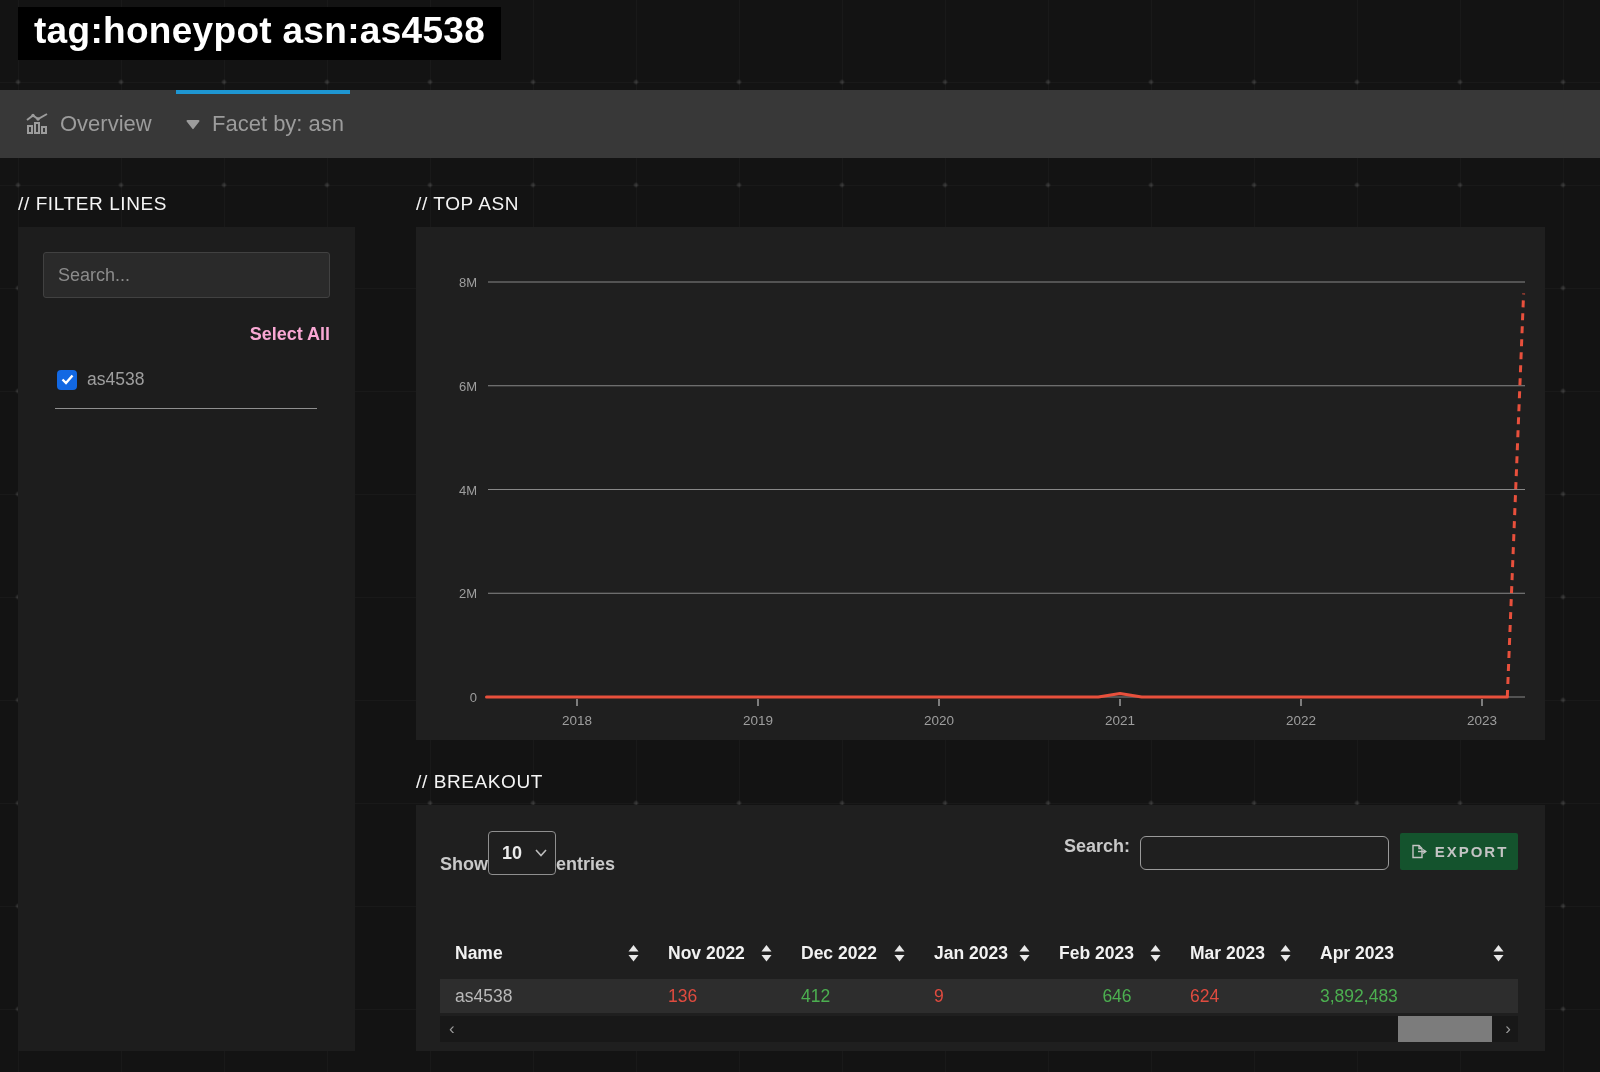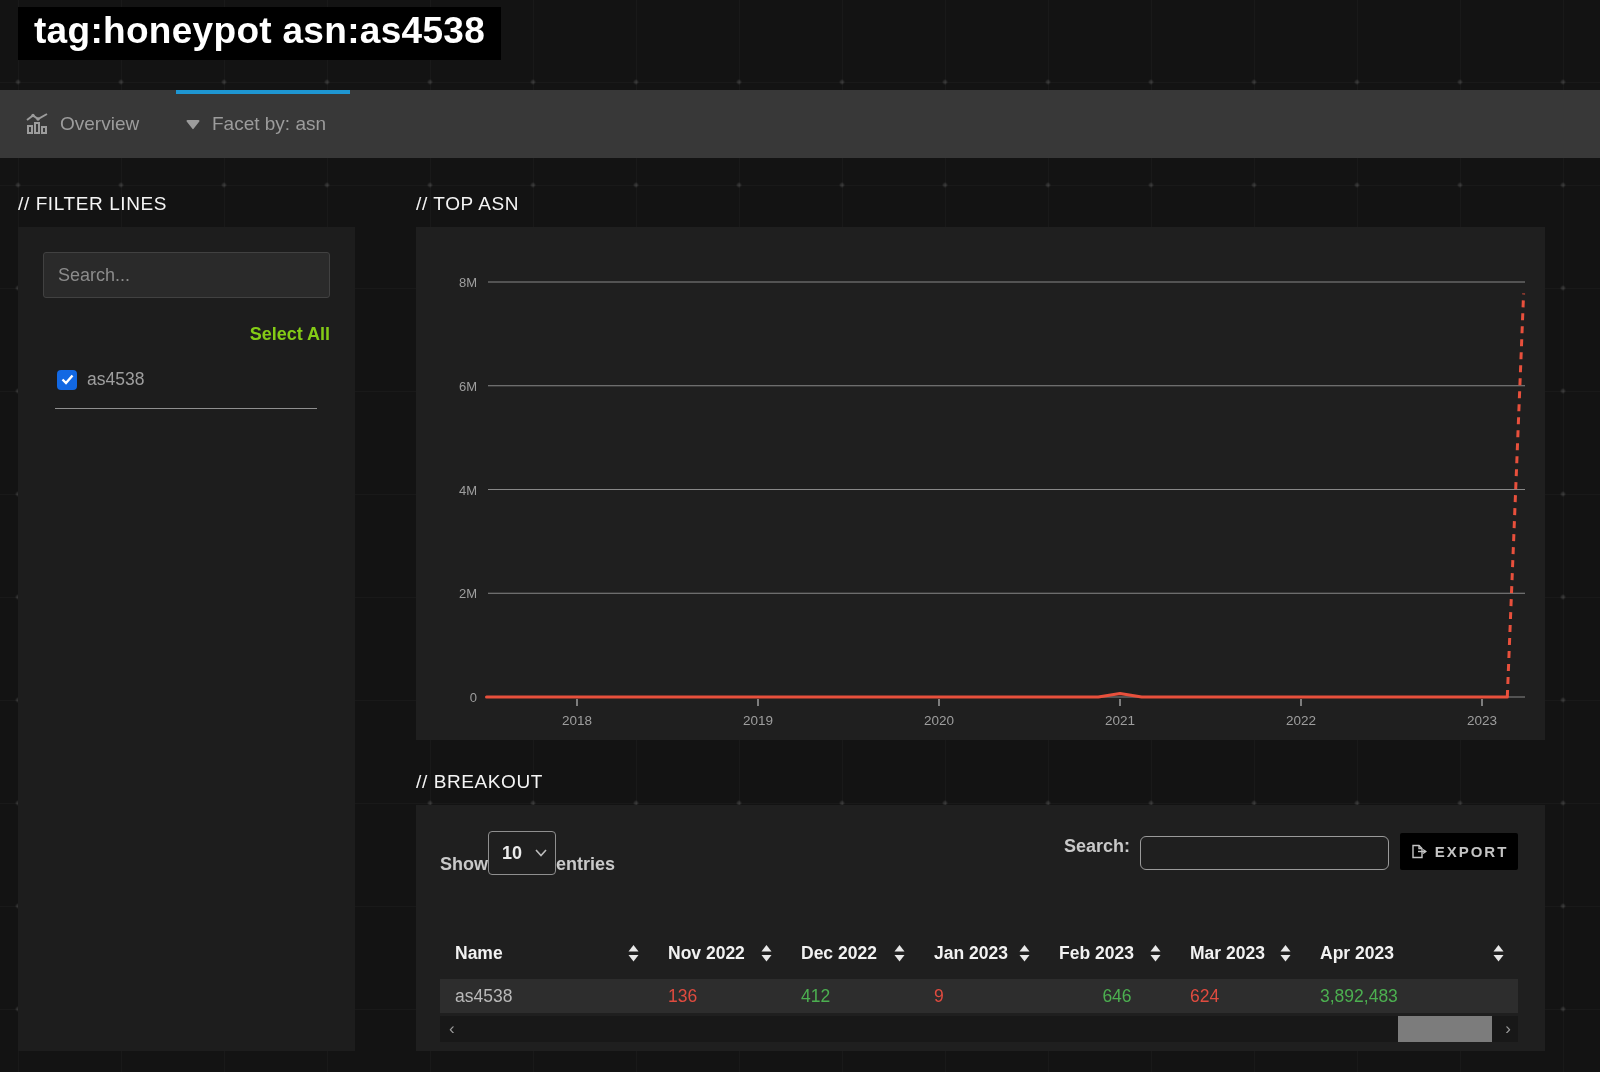--- a/index.html
+++ b/index.html
@@ -16,21 +16,21 @@
     background-position:18px -21px, 18px -21px, -33.5px -72.5px;
   }
   .page-title {
     position:absolute; left:18px; top:7px; margin:0;
     display:inline-block; background:#000000; color:#ffffff;
     font-size:37px; font-weight:bold; letter-spacing:.3px;
     padding:3px 16px 8px 16px;
   }
   .tabbar { position:absolute; left:0; top:90px; width:1600px; height:68px; background:#383838; }
   .tab { position:absolute; top:0; height:68px; display:flex; align-items:center; gap:11px;
-         color:#9c9c9c; font-size:19px; cursor:pointer; }
+         color:#9c9c9c; font-size:22px; cursor:pointer; }
   .tab-overview { left:25px; }
   .tab-facet { left:185px; }
   .tab-indicator { position:absolute; left:176px; top:0; width:174px; height:4px; }
 
   .section-heading { position:absolute; color:#f5f5f5; font-size:19px; font-weight:500; letter-spacing:.6px; }
   .h-filter { left:18px;  top:193px; }
   .h-chart  { left:416px; top:193px; }
   .h-break  { left:416px; top:771px; }
 
   .panel { position:absolute; background:#1e1e1e; }
@@ -65,21 +65,21 @@
   }
   .select-chevron { position:absolute; right:8px; top:50%; transform:translateY(-50%); pointer-events:none; }
   .search-group { position:absolute; left:648px; top:31px; display:flex; align-items:flex-start; gap:10px;
                   color:#c9c9c9; font-weight:bold; font-size:18px; }
   .table-search {
     width:249px; height:34px; background:transparent; border:1px solid #9a9a9a; border-radius:6px;
     color:#eeeeee; font-size:16px; padding:0 10px; outline:none;
     font-family:"Liberation Sans", sans-serif;
   }
   .export-btn { position:absolute; left:984px; top:28px; width:118px; height:37px;
-    background:#000000; border:none; border-radius:2px; color:#c4c4c4;
+    background:#14532d; border:none; border-radius:2px; color:#c4c4c4;
     font-weight:bold; font-size:15px; letter-spacing:2px; cursor:pointer;
     display:flex; align-items:center; justify-content:center; gap:8px;
     font-family:"Liberation Sans", sans-serif; }
 
   .btable { position:absolute; left:24px; top:126px; width:1078px; }
   .thead, .trow { display:grid; grid-template-columns:213px 133px 133px 125px 131px 130px 1fr; align-items:center; }
   .thead { height:44px; color:#f2f2f2; font-weight:bold; font-size:17.5px; }
   .th { display:flex; align-items:center; justify-content:space-between; padding:0 14px 0 15px; cursor:pointer; }
   .trow { height:34px; background:#2d2d2d; margin-top:4px; font-size:17.5px; }
   .cell { padding-left:15px; white-space:nowrap; }
@@ -116,21 +116,21 @@
     <svg width="16" height="12" viewBox="0 0 16 12">
       <path d="M2.5 2 h11 a1 1 0 0 1 .8 1.6 l-5.5 7 a1 1 0 0 1-1.6 0 l-5.5-7 A1 1 0 0 1 2.5 2 z" fill="#9c9c9c"></path>
     </svg>
     <span>Facet by: asn</span>
   </div>
 </nav>
 
 <div class="section-heading h-filter">// FILTER LINES</div>
 <aside class="panel filter-panel">
   <input class="filter-search" type="text" placeholder="Search..." style="">
-  <div class="select-all" style="color: #84cc16;">Select All</div>
+  <div class="select-all" style="color: #f9a8d4;">Select All</div>
   <div class="filter-items" id="filter-items">
       <label class="filter-item">
         <span class="checkbox" style="background: rgb(18, 104, 227);">
           <svg width="13" height="11" viewBox="0 0 13 11">
             <polyline points="1.5,5.5 5,9 11.5,1.5" fill="none" stroke="#ffffff" stroke-width="2.4"></polyline>
           </svg>
         </span>
         <span>as4538</span>
       </label>
     </div>

